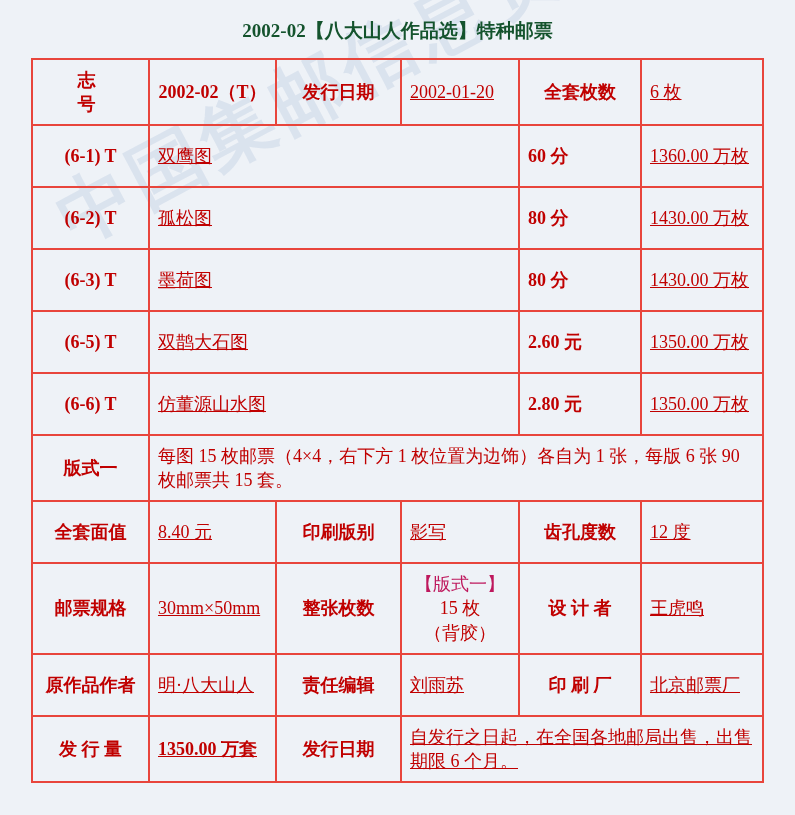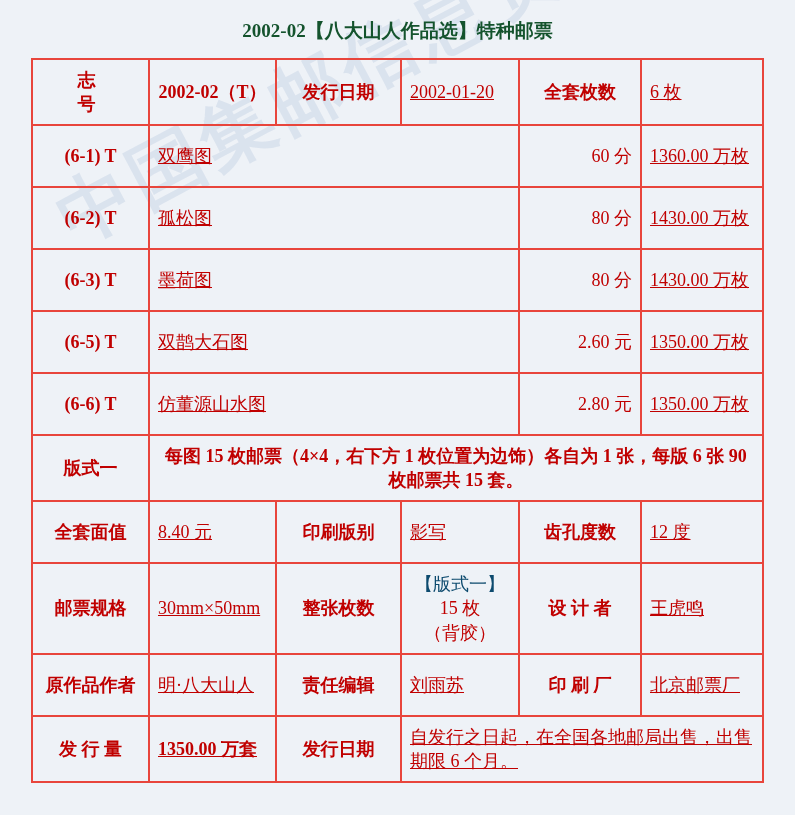--- a/index.html
+++ b/index.html
@@ -69,44 +69,44 @@
     color: #c00000;
     letter-spacing: 8px;
   }
   .val-left {
     text-align: left;
     color: #c00000;
     font-weight: normal;
     text-decoration: underline;
   }
   .val-right {
-    text-align: right;
-    color: #c00000;
-    font-weight: normal;
+    text-align: left;
+    color: #c00000;
+    font-weight: bold;
     padding-right: 22px;
   }
   .code-cell {
     text-align: center;
     font-weight: bold;
     color: #cc00aa;
     font-size: 13.5px;
   }
   .bold-red {
     font-weight: bold;
     color: #c00000;
   }
   .blue {
-    color: #0c4a6e;
+    color: #be185d;
   }
   .row-note td {
     height: 44px;
   }
   .note-text {
-    text-align: center;
-    font-weight: bold;
+    text-align: left;
+    font-weight: normal;
     color: #c00000;
     font-size: 13.5px;
   }
   .two-line {
     text-align: center;
     line-height: 1.35;
     color: #c00000;
   }
   .outer-border {
     border: 2px solid #e8453c !important;

